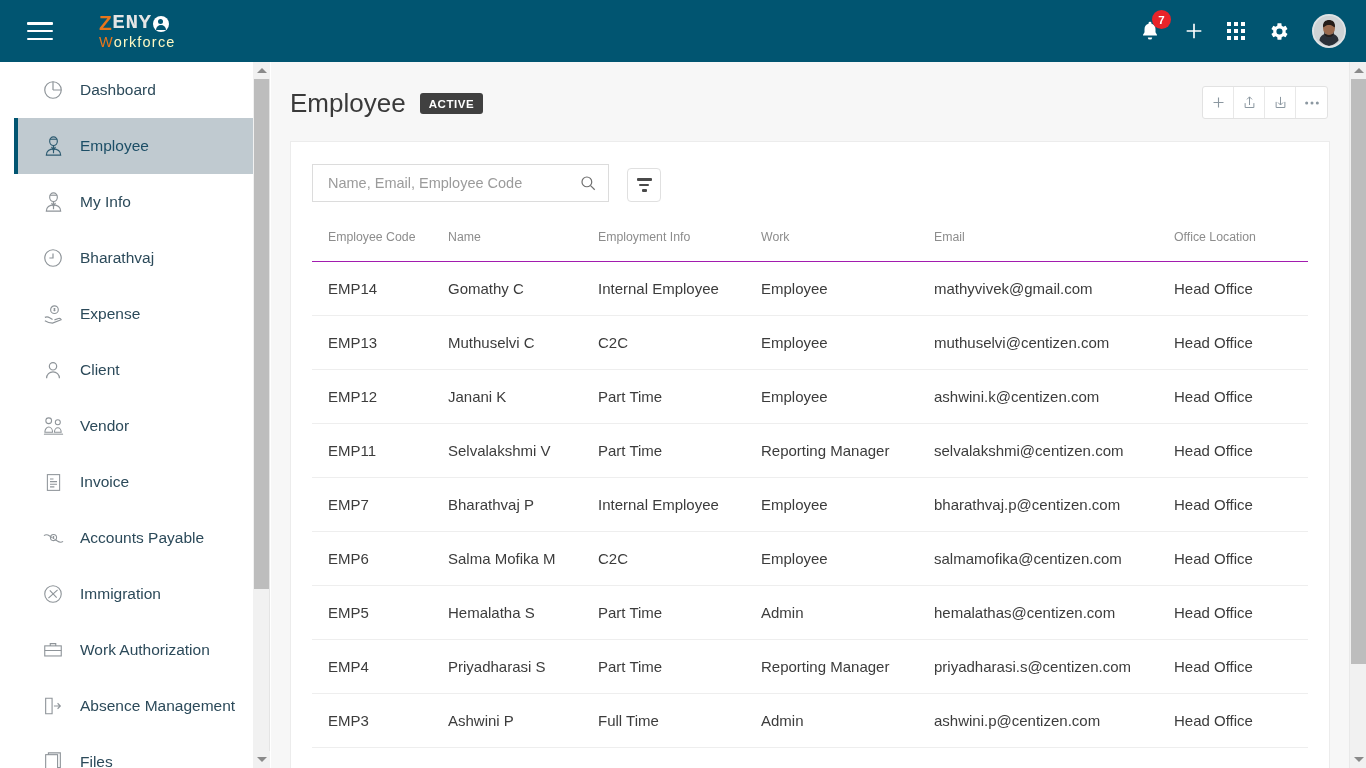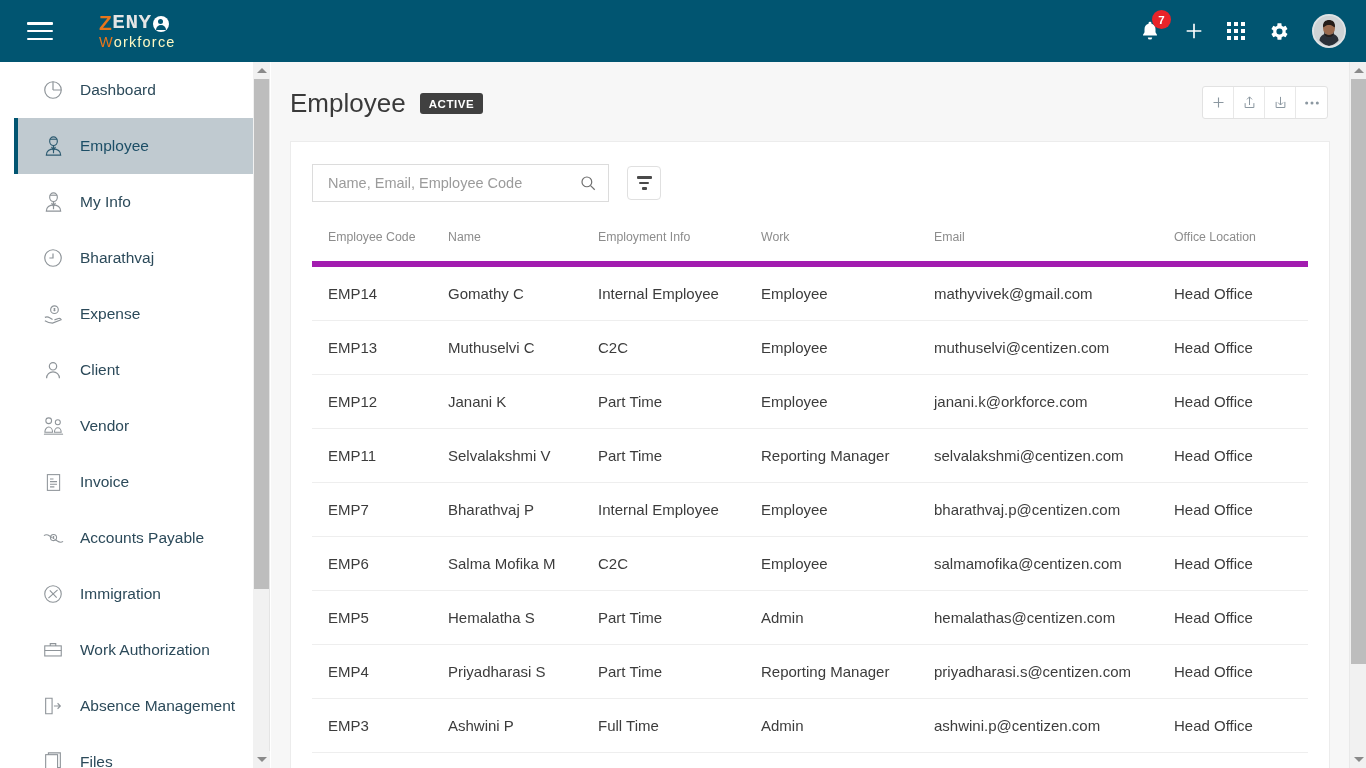--- a/index.html
+++ b/index.html
@@ -127,21 +127,21 @@
     width: 31px; height: 31px; display: flex; align-items: center; justify-content: center;
     border-right: 1px solid #e8e8e8; cursor: pointer; color: #8b97a0;
   }
   .head-tools .tbtn:last-child { border-right: none; }
 
   .card {
     margin: 22px 19px 0 19px;
     background: #ffffff; border: 1px solid #ececec;
     height: 640px; position: relative;
   }
-  .search-row { display: flex; align-items: center; padding: 22px 0 0 21px; }
+  .search-row { display: flex; align-items: flex-end; padding: 22px 0 0 21px; }
   .search-box {
     width: 297px; height: 38px; border: 1px solid #dcdcdc; background: #fff;
     display: flex; align-items: center; padding: 0 11px 0 13px; position: relative;
   }
   .search-box input {
     flex: 1; border: none; outline: none; font-size: 14.5px;
     color: #444; font-family: "Liberation Sans", sans-serif; background: transparent;
   }
   .search-box input::placeholder { color: #9b9b9b; }
   .filter-btn {
@@ -149,21 +149,21 @@
     border: 1px solid #e0e0e0; border-radius: 4px; background: #fff;
     display: flex; flex-direction: column; align-items: center; justify-content: center;
     gap: 3px; cursor: pointer;
   }
   .filter-btn i { display: block; background: #4a4a4a; height: 2.5px; border-radius: 1px; }
   .fb1 { width: 15px; } .fb2 { width: 10px; } .fb3 { width: 5px; }
 
   table.emp { width: calc(100% - 42px); margin: 28px 21px 0 21px; border-collapse: collapse; }
   table.emp th {
     text-align: left; font-weight: normal; font-size: 12.3px; color: #8d8d8d;
-    padding: 0 0 17px 0; border-bottom: 6px solid #a21caf;
+    padding: 0 0 17px 0; border-bottom: 1px solid #a21caf;
   }
   table.emp td {
     font-size: 15px; color: #3c3c3c; padding: 18px 0 18px 0;
     border-bottom: 1px solid #eeeeee; white-space: nowrap;
   }
   table.emp th:nth-child(1), table.emp td:nth-child(1) { width: 136px; padding-left: 16px; }
   table.emp th:nth-child(2), table.emp td:nth-child(2) { width: 150px; }
   table.emp th:nth-child(3), table.emp td:nth-child(3) { width: 163px; }
   table.emp th:nth-child(4), table.emp td:nth-child(4) { width: 173px; }
   table.emp th:nth-child(5), table.emp td:nth-child(5) { width: 240px; }
@@ -478,21 +478,21 @@
           <td>C2C</td>
           <td>Employee</td>
           <td>muthuselvi@centizen.com</td>
           <td>Head Office</td>
         </tr>
         <tr>
           <td>EMP12</td>
           <td>Janani K</td>
           <td>Part Time</td>
           <td>Employee</td>
-          <td>janani.k@orkforce.com</td>
+          <td>ashwini.k@centizen.com</td>
           <td>Head Office</td>
         </tr>
         <tr>
           <td>EMP11</td>
           <td>Selvalakshmi V</td>
           <td>Part Time</td>
           <td>Reporting Manager</td>
           <td>selvalakshmi@centizen.com</td>
           <td>Head Office</td>
         </tr>

